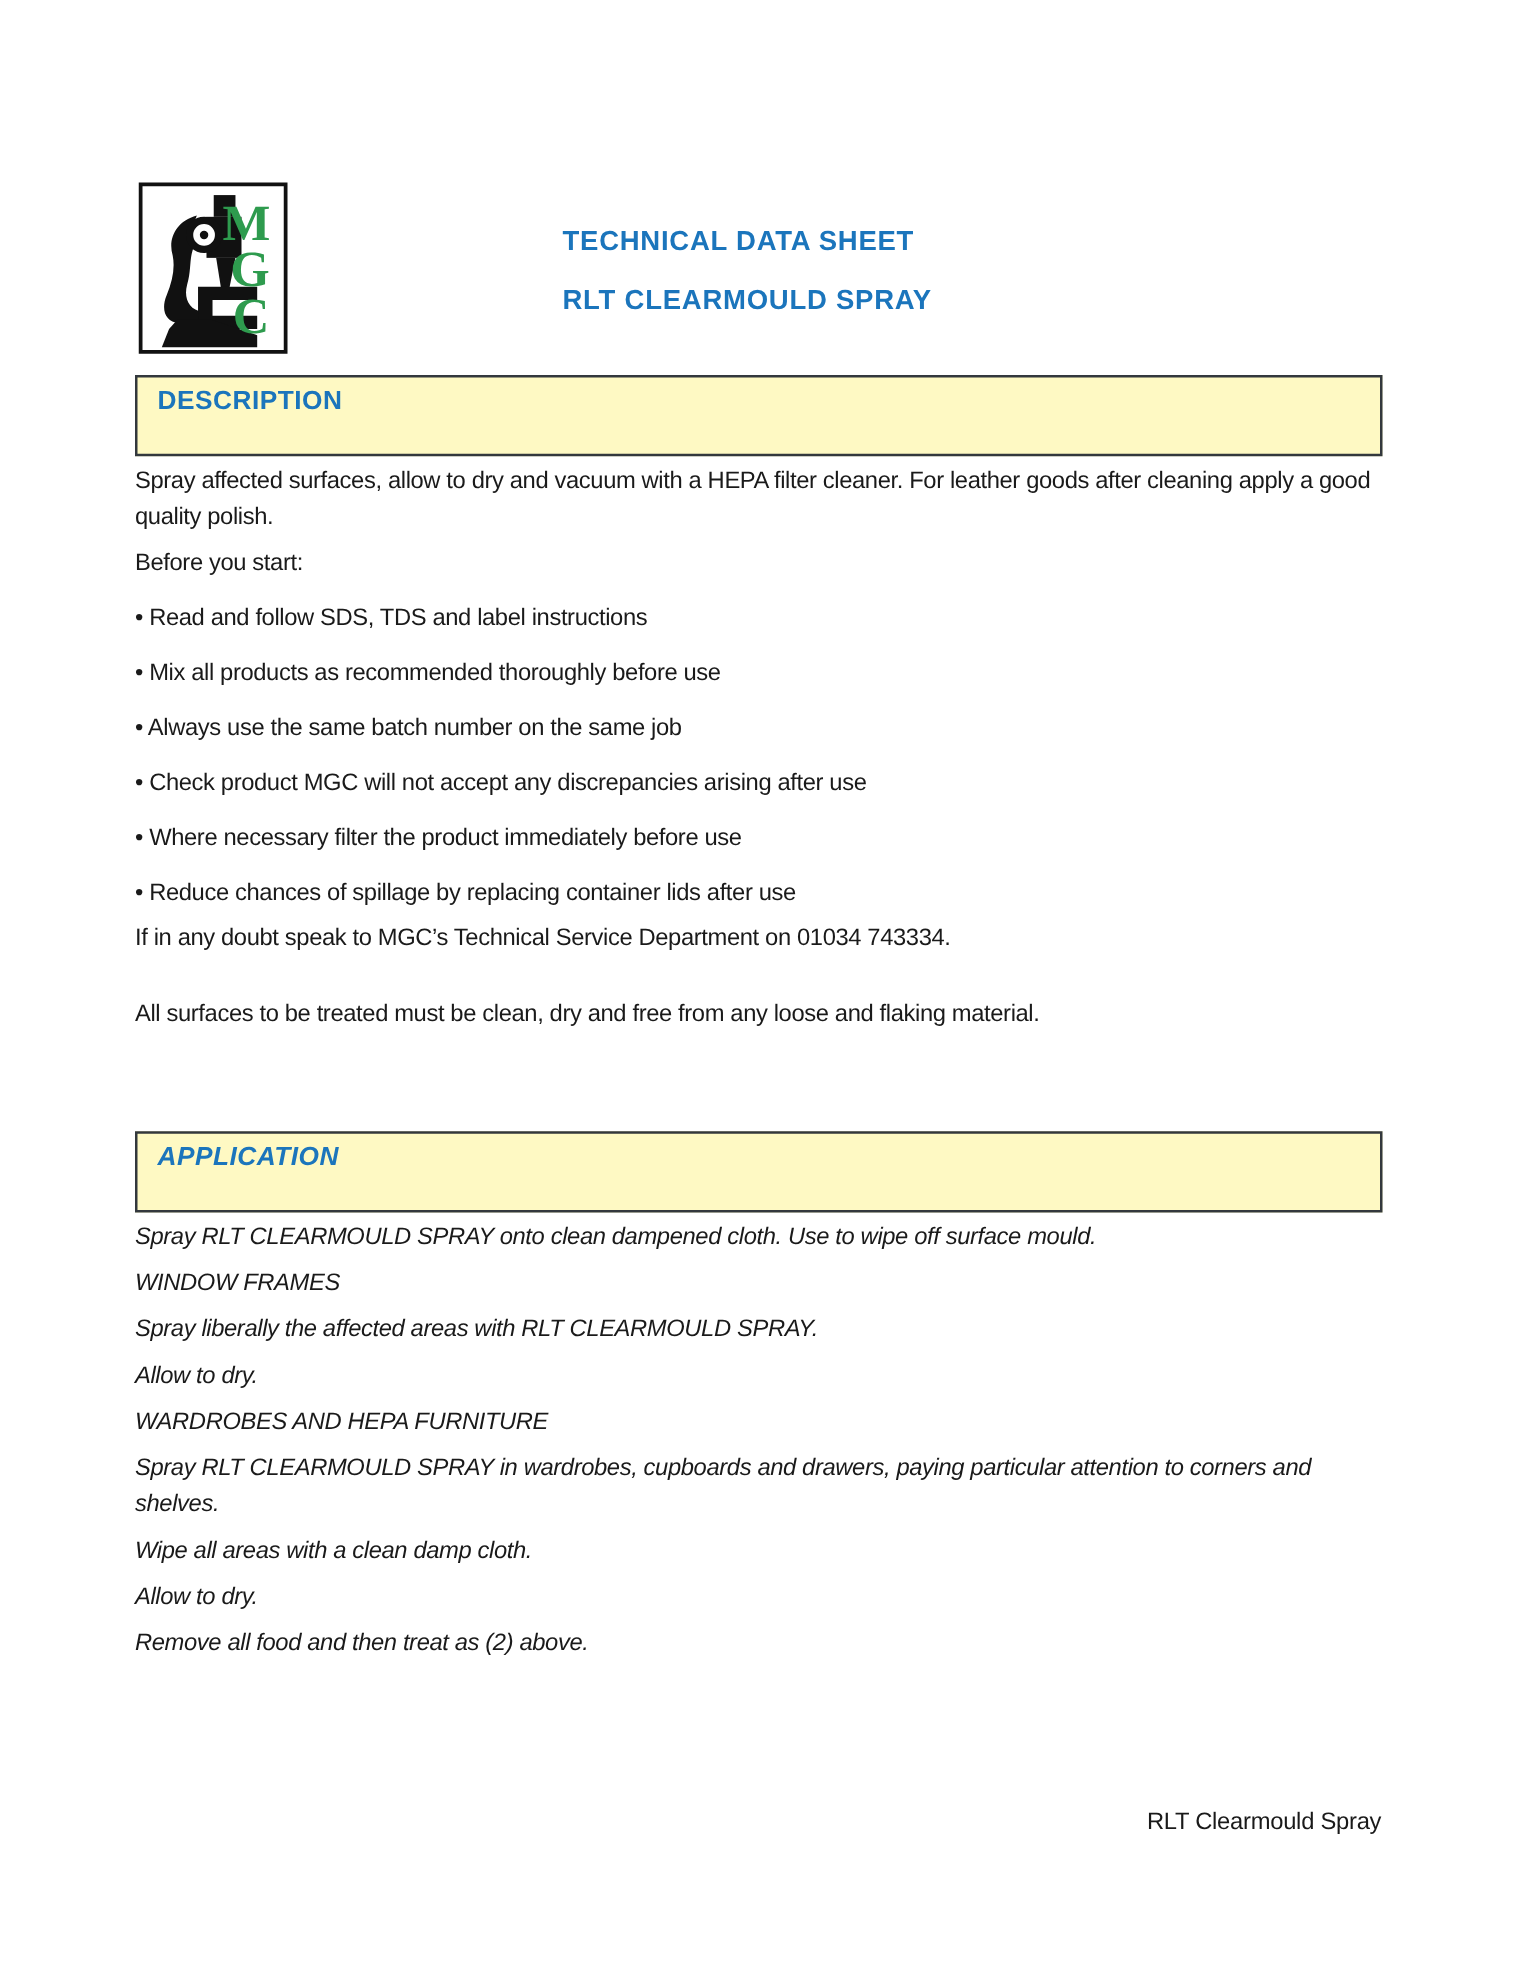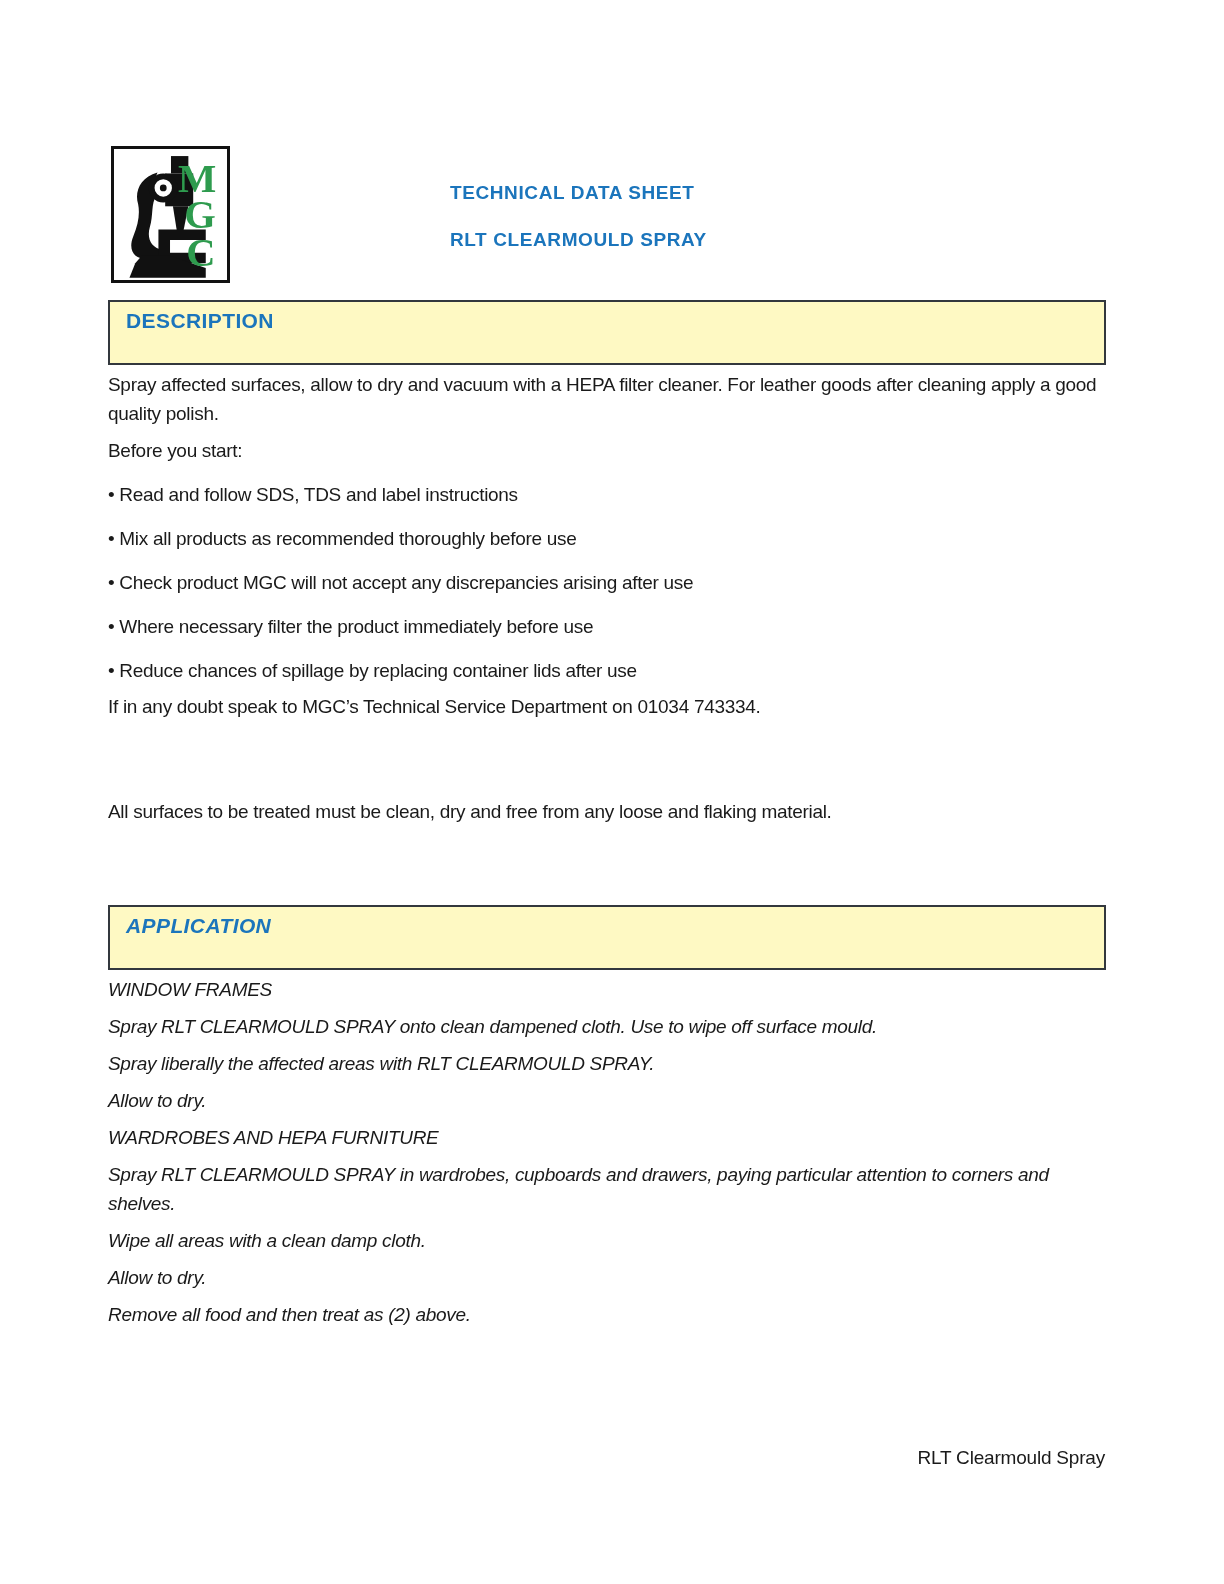--- a/index.html
+++ b/index.html
@@ -27,21 +27,21 @@
   .logo svg { width: 100%; height: 100%; display: block; }
   .logo-letter {
     font-family: "Liberation Serif", serif;
     font-weight: bold;
     fill: #2E9B4E;
   }
 
   
   .titles { position: absolute; left: 450px; top: 181px; }
   .doc-title {
-    font-size: 19px;
+    font-size: 22px;
     font-weight: bold;
     color: #1B75BC;
     letter-spacing: 0.6px;
     line-height: 24px;
     margin: 0 0 23px 0;
   }
 
   
   .group { position: absolute; left: 108px; width: 998px; }
   .g-desc { top: 300px; }
@@ -110,36 +110,37 @@
   </div>
 
   <div class="group g-desc">
     <div class="sec-box">
       <span class="sec-heading">DESCRIPTION</span>
     </div>
     <p class="para">Spray affected surfaces, allow to dry and vacuum with a HEPA filter cleaner.  For leather goods after cleaning apply a good quality polish.</p>
     <p class="para">Before you start:</p>
     <p class="para bullet">• Read and follow SDS, TDS and label instructions</p>
     <p class="para bullet">• Mix all products as recommended thoroughly before use</p>
+    <p class="para bullet">• Always use the same batch number on the same job</p>
     <p class="para bullet">• Check product MGC will not accept any discrepancies arising after use</p>
     <p class="para bullet">• Where necessary filter the product immediately before use</p>
     <p class="para bullet">• Reduce chances of spillage by replacing container lids after use</p>
     <p class="para">If in any doubt speak to MGC’s Technical Service Department on 01034 743334.</p>
   </div>
 
   <div class="group g-prep">
     <p class="para">All surfaces to be treated must be clean, dry and free from any loose and flaking material.</p>
   </div>
 
   <div class="group g-app">
     <div class="sec-box">
       <span class="sec-heading">APPLICATION</span>
     </div>
+    <p class="para">Spray RLT CLEARMOULD SPRAY onto clean dampened cloth. Use to wipe off surface mould.</p>
     <p class="para">WINDOW FRAMES</p>
-    <p class="para">Spray RLT CLEARMOULD SPRAY onto clean dampened cloth. Use to wipe off surface mould.</p>
     <p class="para">Spray liberally the affected areas with RLT CLEARMOULD SPRAY.</p>
     <p class="para">Allow to dry.</p>
     <p class="para">WARDROBES AND HEPA FURNITURE</p>
     <p class="para">Spray RLT CLEARMOULD SPRAY in wardrobes, cupboards and drawers, paying particular attention to corners and shelves.</p>
     <p class="para">Wipe all areas with a clean damp cloth.</p>
     <p class="para">Allow to dry.</p>
     <p class="para">Remove all food and then treat as (2) above.</p>
   </div>
 
   <div class="footer">RLT Clearmould Spray</div>

